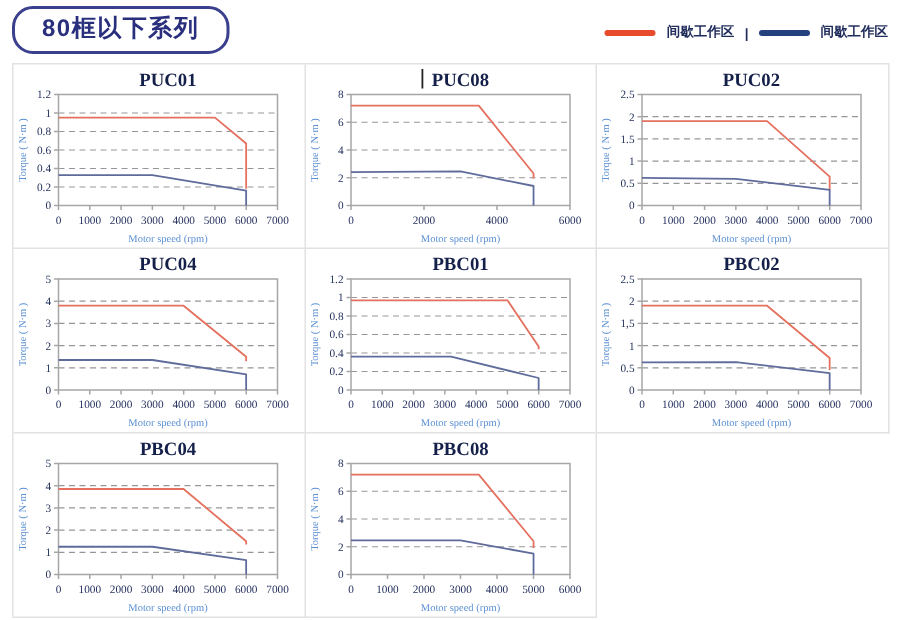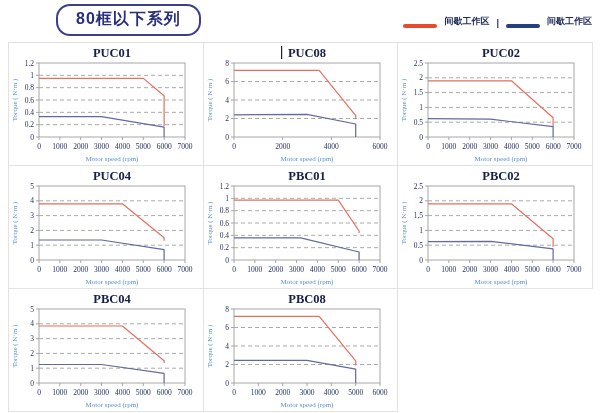--- a/index.html
+++ b/index.html
@@ -6,25 +6,25 @@
   body{
     width:600px;height:413px;overflow:hidden;background:#ffffff;
     font-family:"Liberation Sans",sans-serif;position:relative;
   }
   .header{position:relative;height:42px;}
   .pill{
     position:absolute;left:8px;top:4px;
     border:2px solid #3a3f8e;border-radius:14px;
     padding:3px 18px 4px 18px;
     font-size:16px;font-weight:bold;color:#2a2f7d;
-    background:#ffffff;letter-spacing:1px;margin-left:48px;
+    background:#ffffff;letter-spacing:1px;
   }
   .legend{
     position:absolute;right:8px;top:15px;
-    display:flex;align-items:flex-end;gap:7px;
+    display:flex;align-items:center;gap:7px;
     font-size:9px;font-weight:bold;color:#1f2b5a;
   }
   .swatch{width:34px;height:4px;border-radius:2px;display:inline-block;}
   .legend-sep{color:#1f2b5a;font-size:9px;}
   .grid{
     margin-left:8px;width:584px;
     display:grid;grid-template-columns:repeat(3,1fr);grid-auto-rows:123px;
     border-top:1px solid #e2e2e2;border-left:1px solid #e2e2e2;
   }
   .cell{

